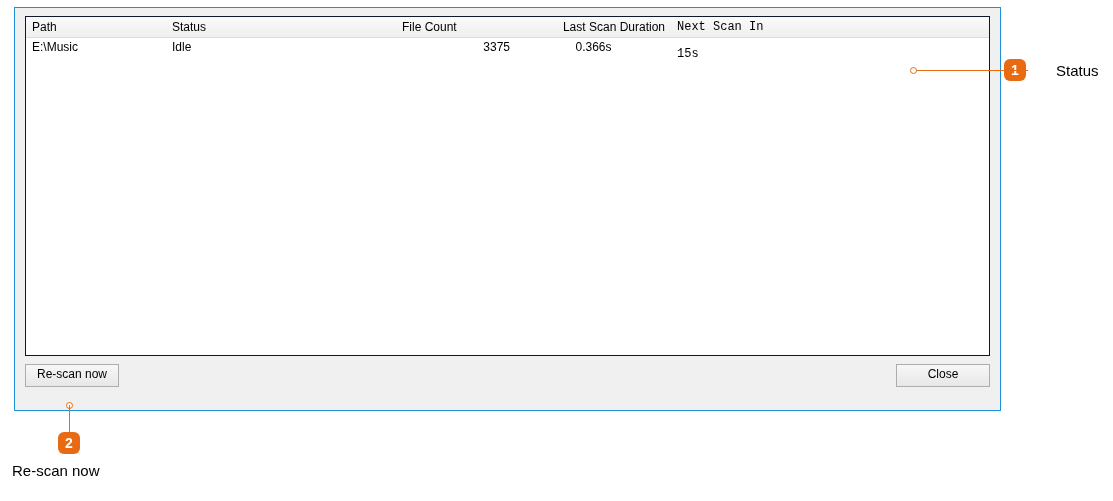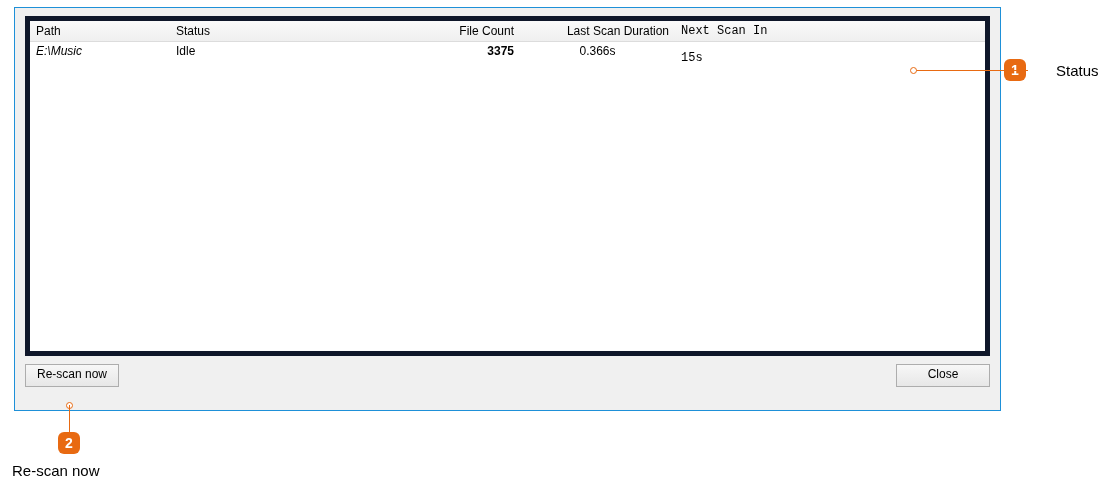--- a/index.html
+++ b/index.html
@@ -68,21 +68,21 @@
 
     .content-area {
       flex: 1;
       padding: 8px 10px 10px 10px;
       display: flex;
       flex-direction: column;
     }
 
     .list-panel {
       flex: 1;
-      border: 5px solid #0f172a;
+      border: 1px solid #0f172a;
       background: #fff;
       overflow: hidden;
       display: flex;
       flex-direction: column;
     }
 
     .list-header {
       height: 20px;
       background: linear-gradient(#fafafa,#efefef);
       border-bottom: 1px solid #dcdcdc;
@@ -91,39 +91,39 @@
       color: #000;
     }
 
     .col {
       padding: 0 6px;
       box-sizing: border-box;
       white-space: nowrap;
     }
     .col-path { width: 140px; }
     .col-status { width: 230px; }
-    .col-filecount { width: 120px; text-align: right; }
+    .col-filecount { width: 120px; text-align: left; }
     .col-lastscandur { width: 155px; text-align: right; }
     .col-lastscansum { width: 260px; }
     .col-nextscan { width: 120px; font-family: Liberation Mono, monospace; }
 
     .list-body {
       flex: 1;
       background: #fff;
     }
 
     .list-row {
       height: 18px;
       display: flex;
       align-items: center;
     }
 
-    .list-row .col-path     { width: 140px; font-style: italic; }
+    .list-row .col-path     { width: 140px; }
     .list-row .col-status   { width: 230px; }
-    .list-row .col-filecount{ width: 120px; text-align: right; font-weight: bold; }
+    .list-row .col-filecount{ width: 120px; text-align: right; }
     .list-row .col-lastscandur{ width: 155px; text-align: center; }
     .list-row .col-lastscansum { width: 260px; }
     .list-row .col-nextscan { width: 120px; margin-top: 14px; }
 
     .button-bar {
       height: 36px;
       padding: 8px 0 0 0;
       display: flex;
       justify-content: space-between;
     }

